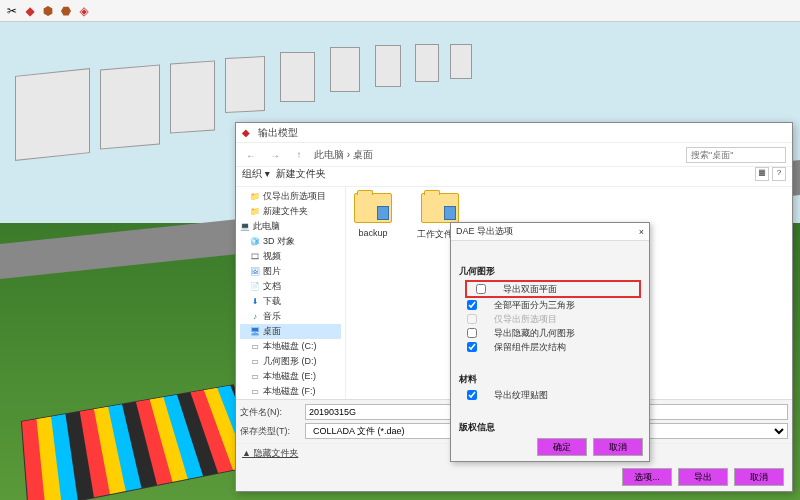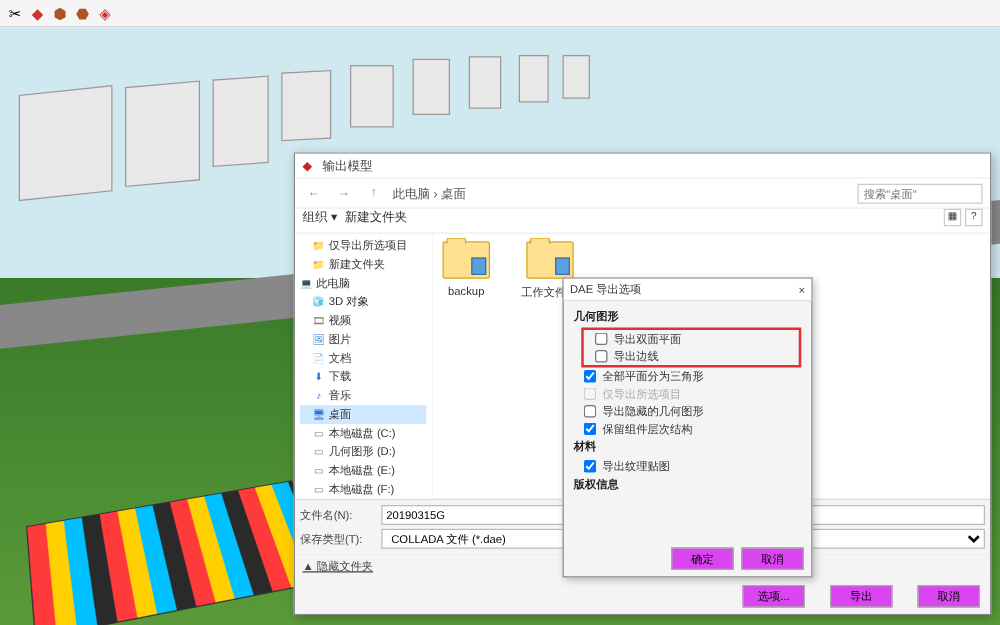--- a/index.html
+++ b/index.html
@@ -45,29 +45,29 @@
   
   .ed-files { flex: 1; padding: 6px 8px; display: flex; gap: 25px; align-items: flex-start; }
   .file-item { display: flex; flex-direction: column; align-items: center; gap: 5px; font-size: 9px; color: #333; }
   .folder-ico { width: 38px; height: 30px; background: #ffe090; border: 1px solid #d4a817; border-radius: 2px; position: relative; }
   .folder-ico::before { content: ""; position: absolute; top: -4px; left: 2px; width: 14px; height: 4px; background: #ffe090; border: 1px solid #d4a817; border-bottom: none; border-radius: 2px 2px 0 0; }
   .folder-ico .ov { position: absolute; right: 2px; bottom: 2px; width: 12px; height: 14px; background: #5aa0e0; border: 1px solid #3a70a0; }
   
   .ed-bottom { border-top: 1px solid #ddd; padding: 4px 4px; display: grid; grid-template-columns: 60px 1fr; gap: 3px 5px; align-items: center; font-size: 9px; color: #444; background: #f4f4f4; }
   .ed-bottom input, .ed-bottom select { font-size: 9px; height: 16px; border: 1px solid #bbb; padding: 0 3px; background: #fff; }
   .ed-hide { padding: 3px 6px; font-size: 9px; color: #444; border-top: 1px solid #eee; background: #f4f4f4; text-decoration: underline; }
-  .ed-btns { display: flex; justify-content: flex-end; gap: 20px; padding: 5px 8px; background: #f4f4f4; }
+  .ed-btns { display: flex; justify-content: flex-end; gap: 6px; padding: 5px 8px; background: #f4f4f4; }
   .btn { min-width: 50px; height: 18px; border: 1px solid #aaa; background: #d946ef; font-size: 9px; display: flex; align-items: center; justify-content: center; cursor: pointer; }
   
   .opts-dialog { position: absolute; left: 450px; top: 222px; width: 200px; height: 240px; background: #f4f4f4; border: 1px solid #888; box-shadow: 2px 2px 6px rgba(0,0,0,0.25); font-size: 9px; display: flex; flex-direction: column; }
   .od-title { height: 18px; background: #fff; display: flex; align-items: center; padding: 0 5px; color: #333; border-bottom: 1px solid #ddd; }
   .od-title .close { margin-left: auto; }
   .od-body { flex: 1; padding: 5px 8px 2px 8px; overflow: auto; }
-  .od-section { font-weight: bold; color: #222; margin: 1px 0 2px; }
-  .od-check { display: flex; align-items: center; gap: 5px; padding: 0.5px 0 0.5px 8px; color: #333; }
+  .od-section { font-weight: bold; color: #222; margin: 19px 0 2px; }
+  .od-check { display: flex; align-items: center; gap: 17px; padding: 0.5px 0 0.5px 8px; color: #333; }
   .od-check.disabled { color: #aaa; }
   .od-check input { width: 10px; height: 10px; }
   .od-hl { border: 2px solid #e03030; padding: 0 1px; margin-left: 6px; }
   .od-btns { display: flex; justify-content: flex-end; gap: 6px; padding: 5px 6px; }
 </style>
 </head>
 <body>
 
 <div class="toolbar">
   <span class="tb-icon">✂</span>
@@ -204,24 +204,20 @@
     <span>DAE 导出选项</span>
     <span class="close">×</span>
   </div>
   <div class="od-body">
     <div class="od-section">几何图形</div>
     <div class="od-hl">
       <label class="od-check">
           <input type="checkbox" style="">
           <span>导出双面平面</span>
         </label>
-      <label class="od-check">
-          <input type="checkbox" style="">
-          <span>导出边线</span>
-        </label>
     </div>
     <label class="od-check">
         <input type="checkbox" checked="" style="">
         <span>全部平面分为三角形</span>
       </label>
     <label class="od-check disabled">
         <input type="checkbox" disabled="" style="">
         <span>仅导出所选项目</span>
       </label>
     <label class="od-check">

